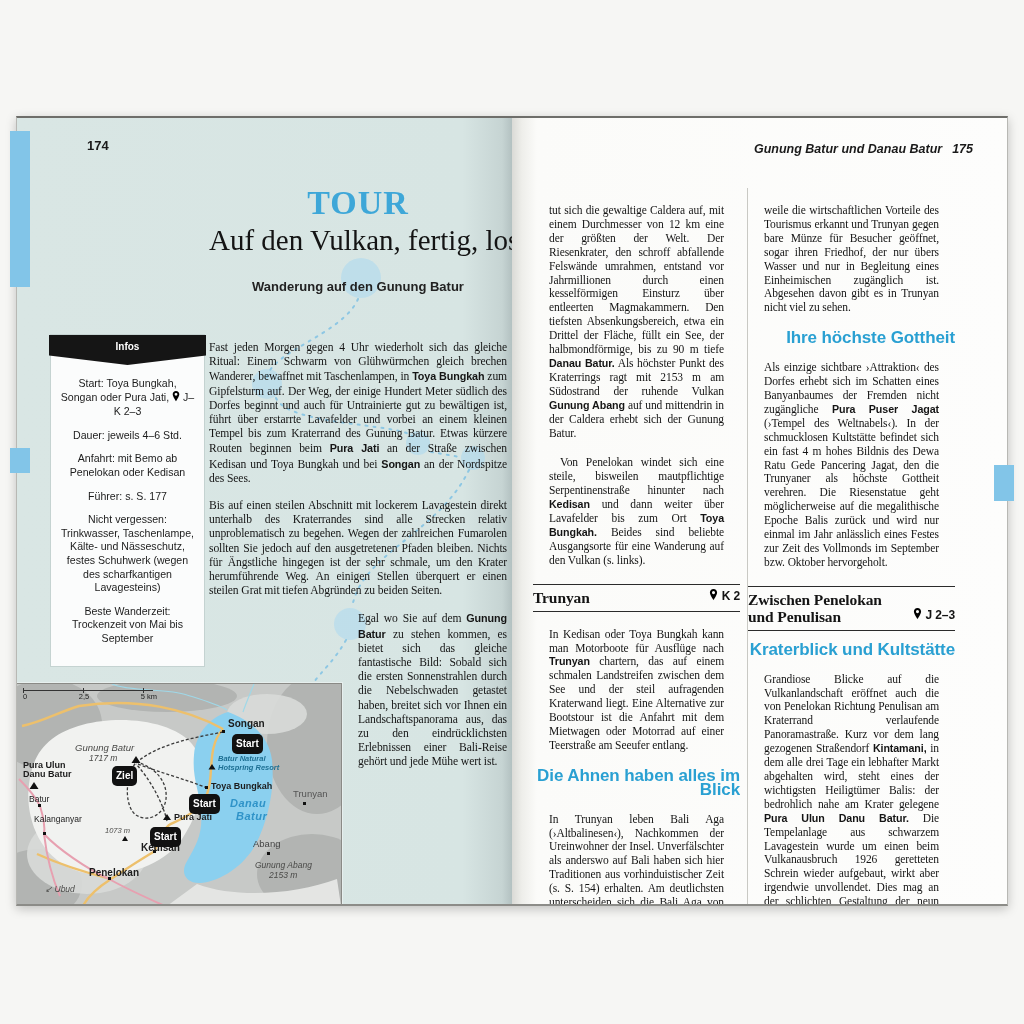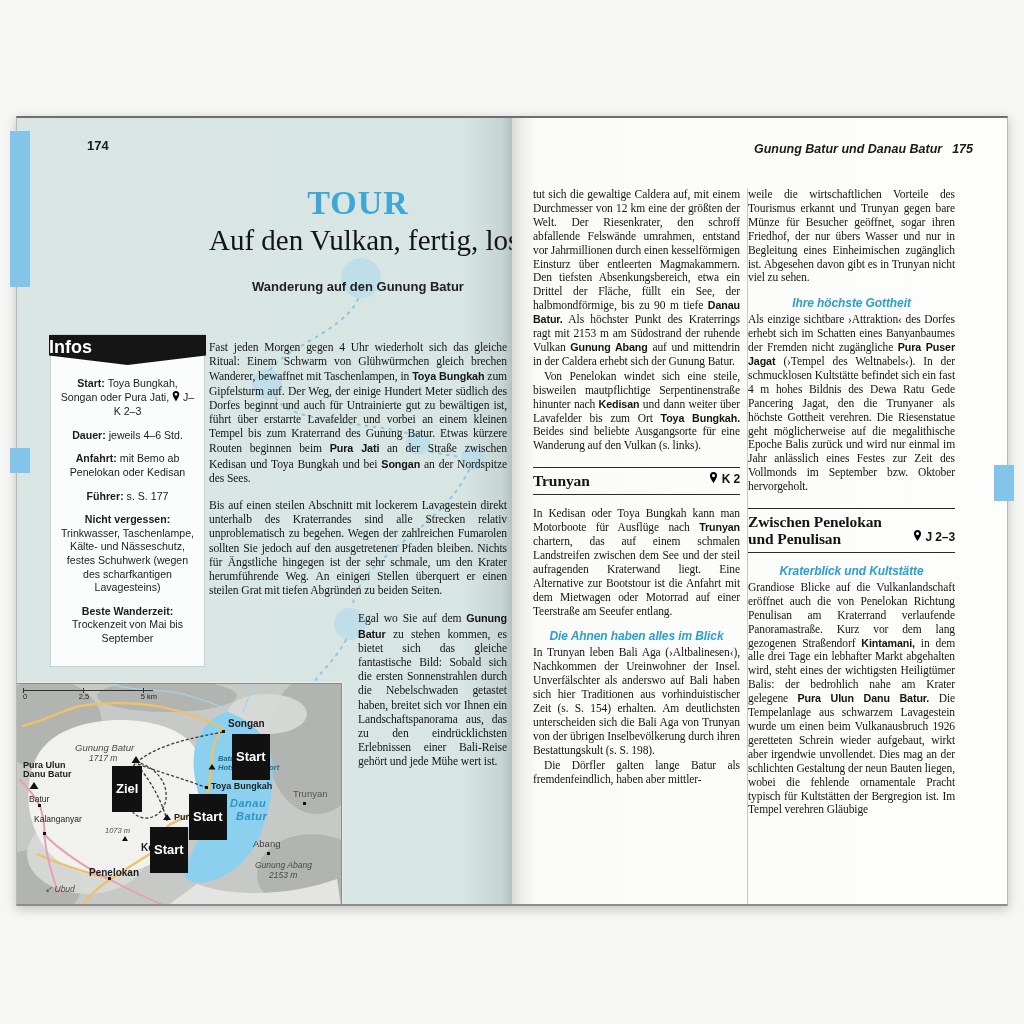--- a/index.html
+++ b/index.html
@@ -21,67 +21,67 @@
   .pageno-left{position:absolute;left:70px;top:20px;font-weight:bold;font-size:13px;}
   .lp-header{position:absolute;left:192px;top:66px;width:298px;text-align:center;z-index:2;}
   .kicker{font-family:"Liberation Serif",serif;font-weight:bold;font-size:34px;letter-spacing:1px;color:#3ea7d8;}
   .lp-title{font-family:"Liberation Serif",serif;font-size:29px;color:#141414;margin-top:2px;white-space:nowrap;}
   .lp-subtitle{margin-top:22px;font-weight:bold;font-size:13px;color:#222;}
 
   .deco-svg{position:absolute;left:0;top:0;width:496px;height:790px;z-index:0;}
 
   .infobox{position:absolute;left:34px;top:217px;width:153px;min-height:331px;background:#fbfcfc;z-index:2;
            box-shadow:0 0 0 1px rgba(160,175,175,.35);}
-  .infobox-banner{position:relative;height:30px;background:#151515;color:#fff;
-                  font-weight:bold;font-size:18px;line-height:24px;
+  .infobox-banner{position:relative;height:30px;background:#151515;color:#fff;text-align:center;
+                  font-weight:bold;font-size:10px;line-height:24px;
                   clip-path:polygon(0 0,100% 0,100% 68%,50% 100%,0 68%);margin:0 -2px;}
   .infobox-body{padding:12px 8px 10px;text-align:center;font-size:10.6px;line-height:13.6px;color:#1c1c1c;}
   .info-entry{margin-bottom:10px;}
-  .info-entry b{font-weight:bold;margin-top:19px;}
+  .info-entry b{font-weight:normal;margin-top:19px;}
   .pin-icon{display:inline-block;vertical-align:-1px;}
 
   .lp-text{position:absolute;left:192px;top:215px;width:298px;height:575px;z-index:1;
            font-family:"Liberation Serif",serif;font-size:11.6px;line-height:14.2px;text-align:justify;color:#151515;letter-spacing:-0.1px;}
   .lp-text p{margin:8px 0 13px 0;}
   .rich b{font-family:"Liberation Sans",sans-serif;font-size:.93em;font-weight:700;}
   .map-spacer{float:left;width:140px;height:260px;margin:66px 9px 0 0;}
 
   
   .map{position:absolute;left:-1px;top:565px;width:326px;height:224px;z-index:3;background:#c9cbc9;
        border:1px solid #8a8a86;box-shadow:0 0 0 1px rgba(255,255,255,.4);}
   .map svg{position:absolute;left:0;top:0;}
   .map-label{position:absolute;font-size:8.5px;color:#1c1c1c;white-space:nowrap;z-index:2;}
   .map-label.bold{font-weight:bold;font-size:9px;}
   .map-label.big{font-weight:bold;font-size:10px;}
   .map-label.ital{font-style:italic;color:#4a4a48;}
   .map-label.lake{font-style:italic;color:#2f93c8;font-size:11px;font-weight:bold;letter-spacing:.5px;}
   .map-label.resort{font-style:italic;color:#1d6f93;font-size:7.5px;font-weight:bold;}
-  .map-badge{position:absolute;background:#111;color:#fff;font-weight:bold;font-size:13px;line-height:10px;
-             padding:18px 4px;border-radius:0;z-index:3;}
+  .map-badge{position:absolute;background:#111;color:#fff;font-weight:bold;font-size:10px;line-height:10px;
+             padding:5px 4px;border-radius:5px;z-index:3;}
   .scalebar{position:absolute;left:6px;top:6px;width:130px;z-index:2;font-size:7.5px;color:#222;}
   .scalebar .bar{height:1px;background:#333;position:relative;}
   .scalebar .bar i{position:absolute;top:-2px;width:1px;height:5px;background:#333;}
   .scalebar .nums{display:flex;justify-content:space-between;width:134px;margin-top:1px;}
 
   
   .rp-header{position:absolute;right:34px;top:24px;font-weight:bold;font-size:12.5px;z-index:2;font-style:italic;}
   .rp-header .num{margin-left:10px;}
   .rp-cols{position:absolute;left:21px;top:70px;width:430px;height:732px;display:flex;z-index:1;}
   .rp-col{width:207px;height:100%;overflow:hidden;font-family:"Liberation Serif",serif;font-size:11.5px;
           line-height:13.9px;text-align:justify;color:#141414;letter-spacing:-0.1px;}
   .col-rule{width:1px;background:#c9c9c4;margin-left:7px;height:100%;}
-  .rp-col p{margin:0;}
+  .rp-col p{margin:16px;}
   .rp-col p.indent{text-indent:11px;}
   .rp-col p.gap{margin-top:1px;}
   .sect{margin:14px 0 12px;border-top:1px solid #2b2b2b;border-bottom:1px solid #2b2b2b;
         padding:4px 0 5px;display:flex;justify-content:space-between;align-items:flex-end;}
   .sect-title{font-family:"Liberation Serif",serif;font-weight:bold;font-size:15.5px;line-height:17px;}
   .sect-pin{font-family:"Liberation Sans",sans-serif;font-weight:bold;font-size:12px;white-space:nowrap;padding-bottom:1px;}
-  .subhead{font-family:"Liberation Sans",sans-serif;font-weight:bold;font-size:12px;color:#2aa0d2;
-           margin:12px 0 2px;text-align:center;font-style:italic;}
+  .subhead{font-family:"Liberation Sans",sans-serif;font-weight:bold;font-size:17px;color:#2aa0d2;
+           margin:12px 0 2px;text-align:right;}
 </style>
 </head>
 <body>
 
 <div class="stage">
   <div class="book">
 
     <div class="tab tab-left-tall"></div>
     <div class="tab tab-left-small"></div>
     <div class="tab tab-right"></div>

